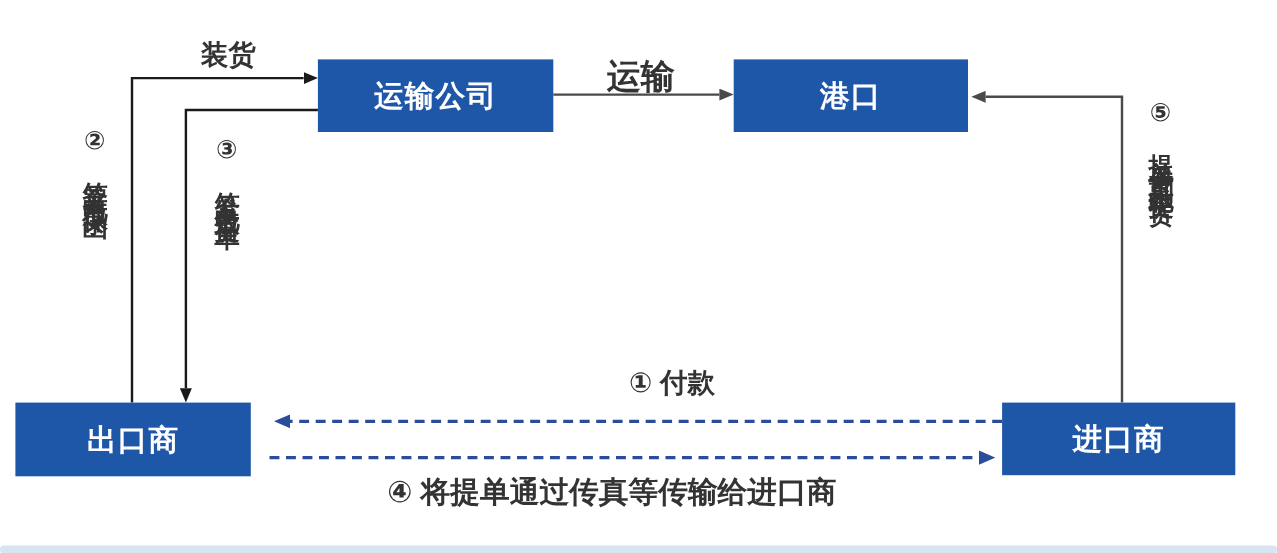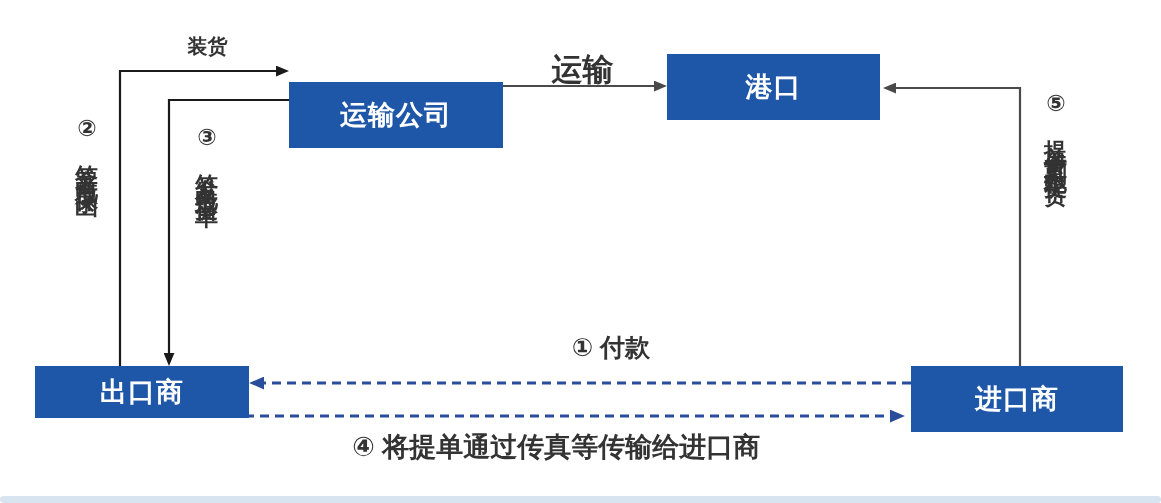--- a/index.html
+++ b/index.html
@@ -33,32 +33,32 @@
     position: absolute;
     background: var(--box-blue, #1e56a8);
     color: var(--box-text, #ffffff);
     font-size: 27px;
     font-weight: bold;
     display: flex;
     align-items: center;
     justify-content: center;
     letter-spacing: 1px;
   }
-  .node-transport { left: 289px; top: 54px;  width: 214px; height: 66px; margin-top: 28px; }
+  .node-transport { left: 289px; top: 54px;  width: 214px; height: 66px; }
   .node-port      { left: 667px; top: 54px;  width: 213px; height: 66px; }
-  .node-exporter  { left: 35px;  top: 366px; width: 214px; height: 52px; }
+  .node-exporter  { left: 14px;  top: 366px; width: 214px; height: 67px; }
   .node-importer  { left: 911px; top: 366px; width: 212px; height: 66px; text-align: right; }
 
   .edge-label {
     position: absolute;
     color: var(--label-text, #333333);
     font-weight: bold;
     white-space: nowrap;
   }
-  .lbl-loading   { left: 160px; top: 33px;  width: 95px;  text-align: center; font-size: 20px; }
+  .lbl-loading   { left: 160px; top: 33px;  width: 95px;  text-align: center; font-size: 25px; }
   .lbl-transport { left: 535px; top: 49px;  width: 95px;  text-align: center; font-size: 31px; }
   .lbl-payment   { left: 470px; top: 331px; width: 180px; text-align: right; font-size: 25px; }
   .lbl-fax       { left: 352px; top: 429px; width: 430px; font-size: 27px; }
 
   .edge-label-vertical {
     position: absolute;
     color: var(--label-text, #333333);
     font-weight: bold;
     font-size: 23px;
     writing-mode: vertical-lr;

